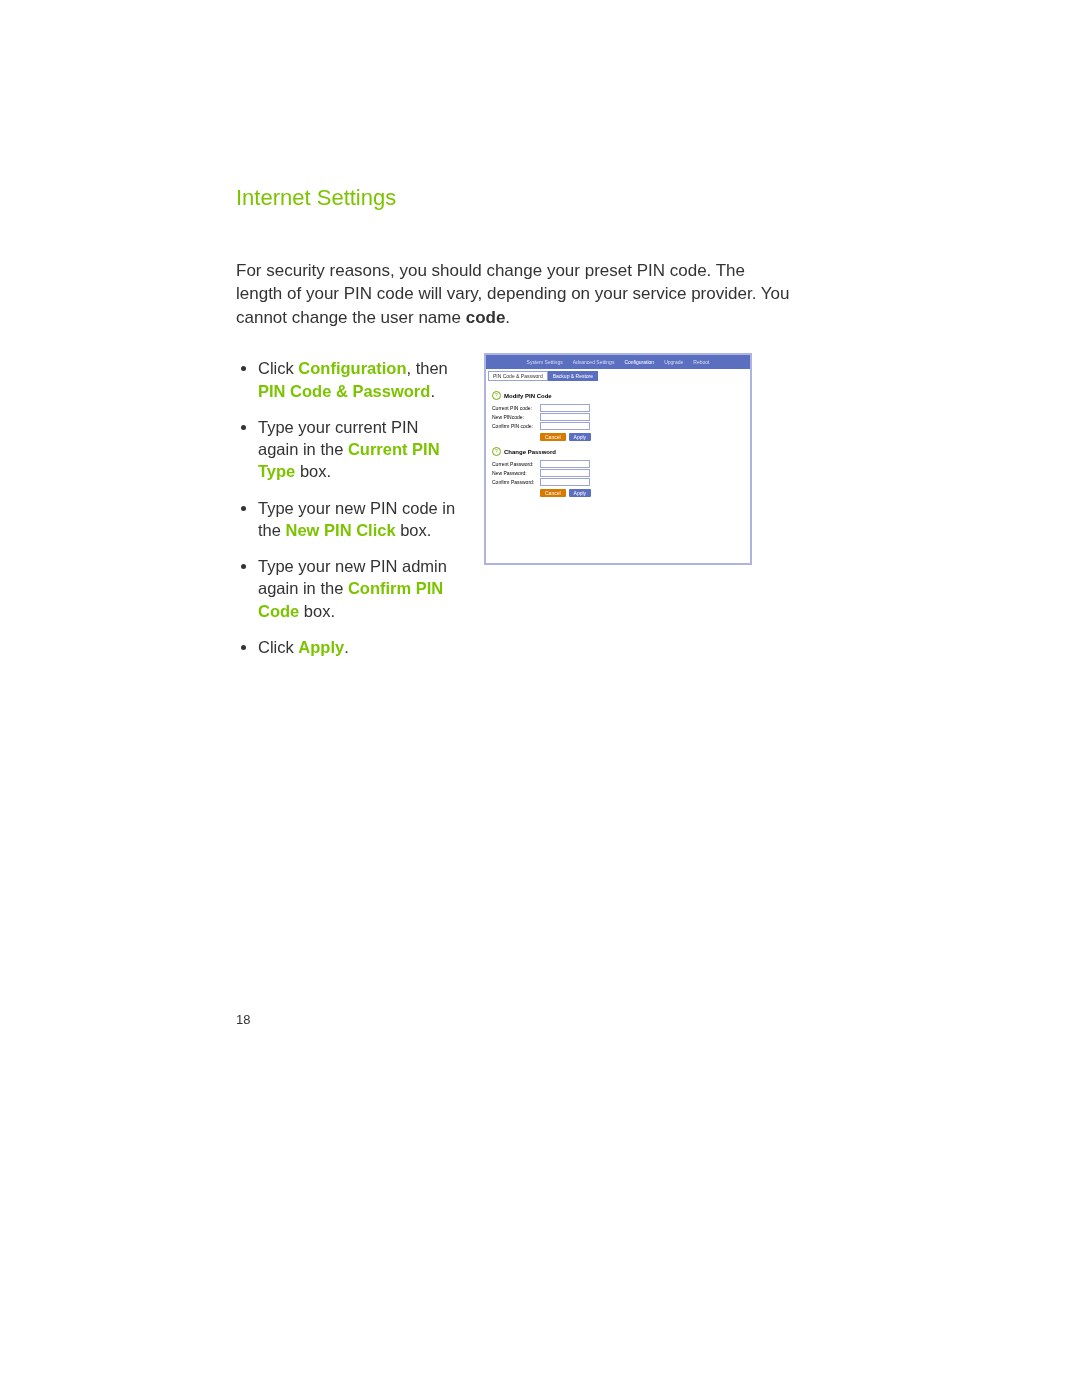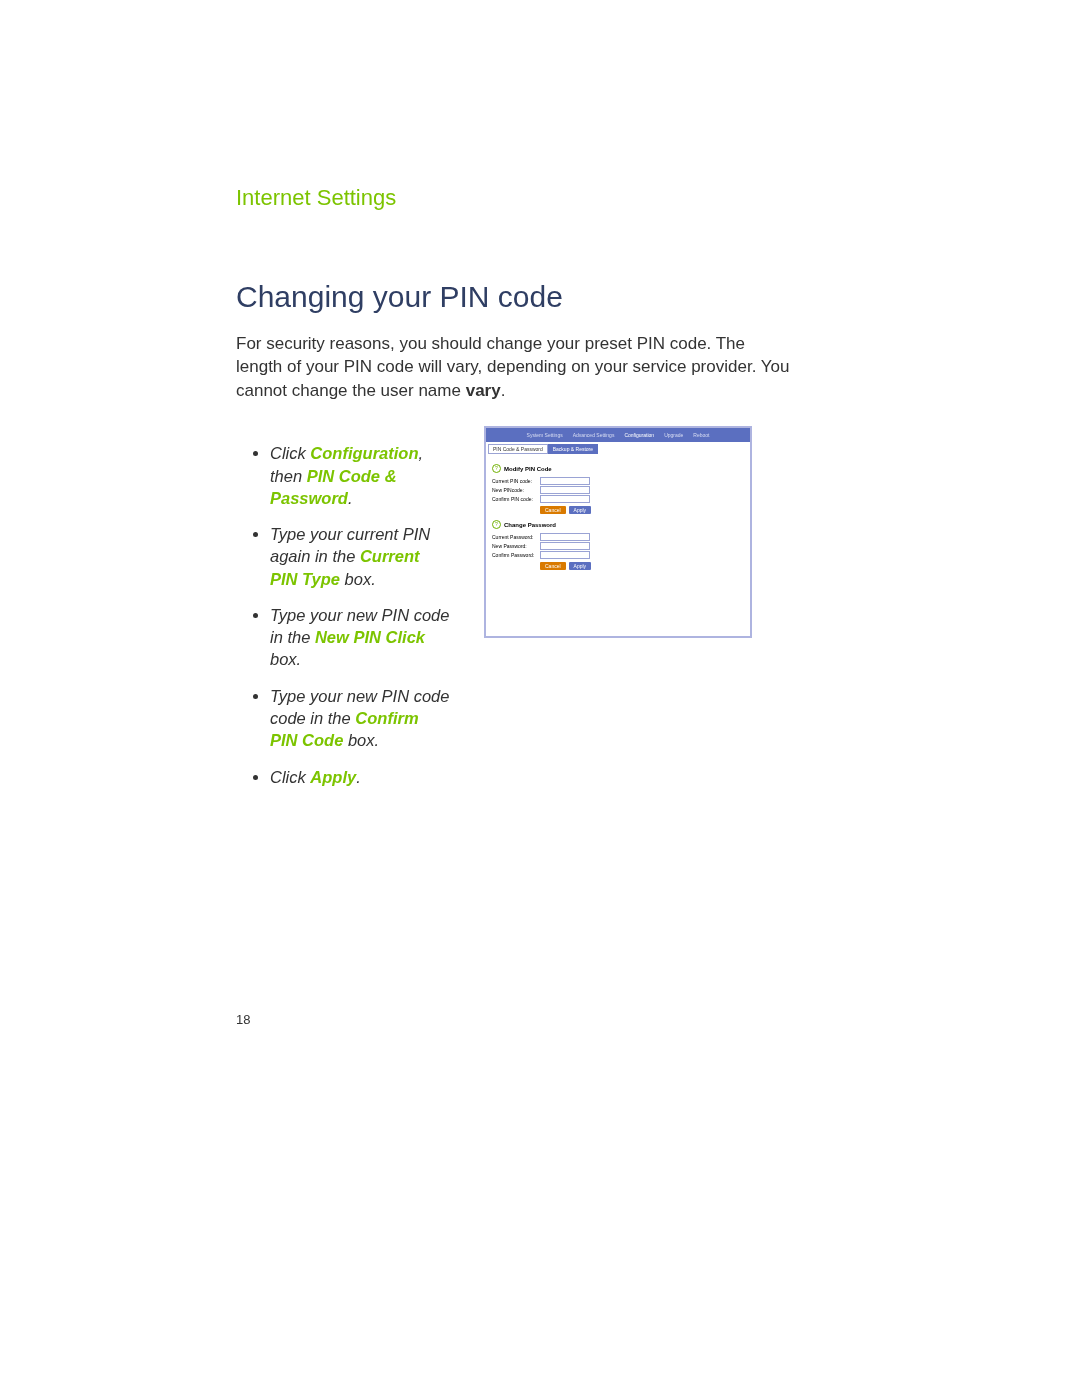--- a/index.html
+++ b/index.html
@@ -18,21 +18,21 @@
     padding: 185px 0 0 0;
   }
   .content-col {
     margin-left: 236px;
     width: 560px;
   }
   .section-header {
     color: #7cc400;
     font-size: 22px;
     font-weight: 400;
-    margin-bottom: 69px;
+    margin-bottom: 48px;
   }
   .page-title {
     color: #2f3e63;
     font-size: 30px;
     font-weight: 400;
     margin-bottom: 18px;
   }
   .intro {
     font-size: 17px;
     line-height: 1.38;
@@ -49,22 +49,21 @@
   }
   .steps-col {
     width: 230px;
     font-size: 16.5px;
     line-height: 1.35;
     color: #333;
   }
   ul.steps {
     list-style: disc;
     padding-left: 18px;
-    margin: 16px;
-    font-style: italic;
+    margin: 4px;
   }
   ul.steps li {
     margin-bottom: 14px;
   }
   .hl {
     color: #7cc400;
     font-weight: 700;
   }
 
   
@@ -170,40 +169,39 @@
   }
 </style>
 </head>
 <body>
 
 <div class="page">
 
   <div class="content-col">
     <div class="section-header">Internet Settings</div>
 
-    <div class="page-title">Changing your PIN code</div>
 
     <div class="intro">
-      <span>For security reasons, you should change your preset PIN code. The length of your PIN code will vary, depending on your service provider. You cannot change the user name </span><span class="bold">vary</span><span>.</span>
+      <span>For security reasons, you should change your preset PIN code. The length of your PIN code will vary, depending on your service provider. You cannot change the user name </span><span class="bold">code</span><span>.</span>
     </div>
 
     <div class="two-col">
       <div class="steps-col">
         <ul class="steps">
           <li>
             <span>Click </span><span class="hl">Configuration</span><span>, then </span><span class="hl">PIN Code &amp; Password</span><span>.</span>
           </li>
           <li>
             <span>Type your current PIN again in the </span><span class="hl">Current PIN Type</span><span> box.</span>
           </li>
           <li>
             <span>Type your new PIN code in the </span><span class="hl">New PIN Click</span><span> box.</span>
           </li>
           <li>
-            <span>Type your new PIN code code in the </span><span class="hl">Confirm PIN Code</span><span> box.</span>
+            <span>Type your new PIN admin again in the </span><span class="hl">Confirm PIN Code</span><span> box.</span>
           </li>
           <li>
             <span>Click </span><span class="hl">Apply</span><span>.</span>
           </li>
         </ul>
       </div>
 
       <div class="panel">
         <div class="nav-bar">
           <span class="nav-item">System Settings</span>

